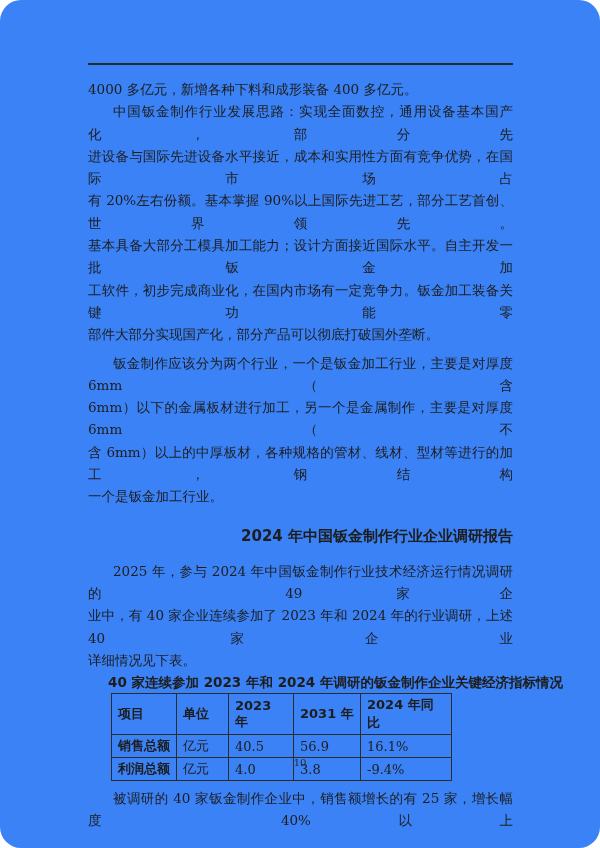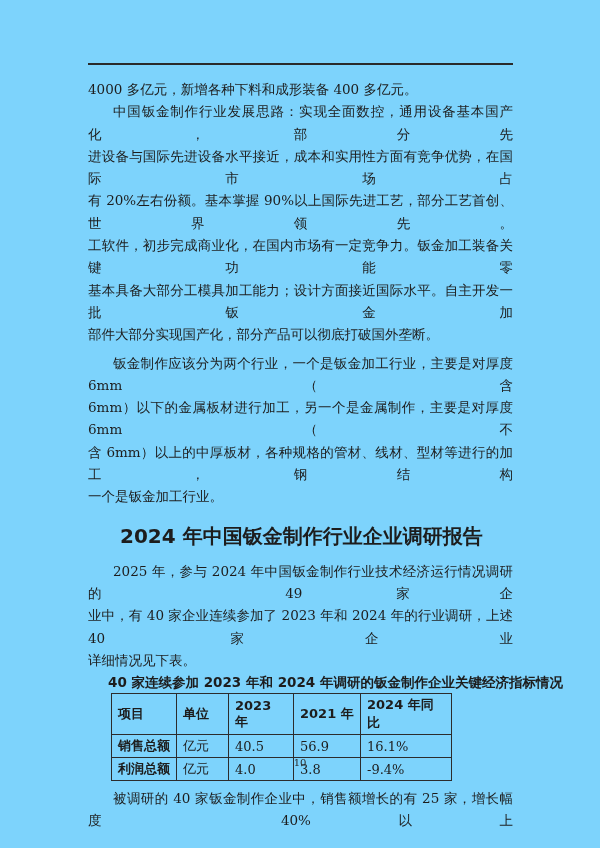--- a/index.html
+++ b/index.html
@@ -4,23 +4,24 @@
 <style>
   * { margin: 0; padding: 0; box-sizing: border-box; }
   html, body {
     width: 600px; height: 848px;
     background: #ffffff;
     overflow: hidden;
   }
   .page {
     position: relative;
     width: 600px; height: 848px;
-    background: #7dd3fc;
+    background: #3b82f6;
     color: #1d1d1d;
     font-family: "DejaVu Serif", "Liberation Serif", serif;
+    border-radius: 21px;
   }
   .content {
     position: absolute;
     left: 88px; top: 63px;
     width: 425px;
   }
   .header-rule {
     height: 0;
     border-top: 2px solid #2a2a2a;
   }
@@ -32,24 +33,25 @@
     font-size: 13.5px;
     line-height: 22.3px;
     text-align: left;
     white-space: nowrap;
   }
   .full { white-space: normal; text-align: justify; text-align-last: justify; }
   .ind   { text-indent: 25px; }
   .sec-heading {
     font-family: "DejaVu Sans", "Liberation Sans", sans-serif;
     font-weight: bold;
-    font-size: 20px;
+    font-size: 15px;
     line-height: 24px;
     margin: 16px 0 12px 32px;
     white-space: nowrap;
+    text-align: right;
   }
   .tbl-caption {
     font-family: "DejaVu Sans", "Liberation Sans", sans-serif;
     font-weight: bold;
     font-size: 13.5px;
     line-height: 18px;
     margin: 2px 0 2px 20px;
     white-space: nowrap;
   }
   table.econ {
@@ -93,22 +95,22 @@
     <div class="header-rule"></div>
 
     <div class="para p1">
       <div class="ln">4000 多亿元，新增各种下料和成形装备 400 多亿元。</div>
     </div>
 
     <div class="para">
       <div class="ln full ind">中国钣金制作行业发展思路：实现全面数控，通用设备基本国产化，部分先</div>
       <div class="ln full">进设备与国际先进设备水平接近，成本和实用性方面有竞争优势，在国际市场占</div>
       <div class="ln full">有 20%左右份额。基本掌握 90%以上国际先进工艺，部分工艺首创、世界领先。</div>
+      <div class="ln full">基本具备大部分工模具加工能力；设计方面接近国际水平。自主开发一批钣金加</div>
       <div class="ln full">工软件，初步完成商业化，在国内市场有一定竞争力。钣金加工装备关键功能零</div>
-      <div class="ln full">基本具备大部分工模具加工能力；设计方面接近国际水平。自主开发一批钣金加</div>
       <div class="ln">部件大部分实现国产化，部分产品可以彻底打破国外垄断。</div>
     </div>
 
     <div class="para p3">
       <div class="ln full ind">钣金制作应该分为两个行业，一个是钣金加工行业，主要是对厚度 6mm（含</div>
       <div class="ln full">6mm）以下的金属板材进行加工，另一个是金属制作，主要是对厚度 6mm（不</div>
       <div class="ln full">含 6mm）以上的中厚板材，各种规格的管材、线材、型材等进行的加工，钢结构</div>
       <div class="ln">一个是钣金加工行业。</div>
     </div>
 
@@ -128,21 +130,21 @@
           <col style="width:52px">
           <col style="width:65px">
           <col style="width:67px">
           <col style="width:91px">
       </colgroup>
       <tbody>
           <tr>
         <th>项目</th>
         <th>单位</th>
         <th>2023 年</th>
-        <th>2021 年</th>
+        <th>2031 年</th>
         <th>2024 年同比</th>
       </tr>
       <tr>
         <td class="b">销售总额</td>
         <td>亿元</td>
         <td>40.5</td>
         <td>56.9</td>
         <td>16.1%</td>
       </tr>
       <tr>

